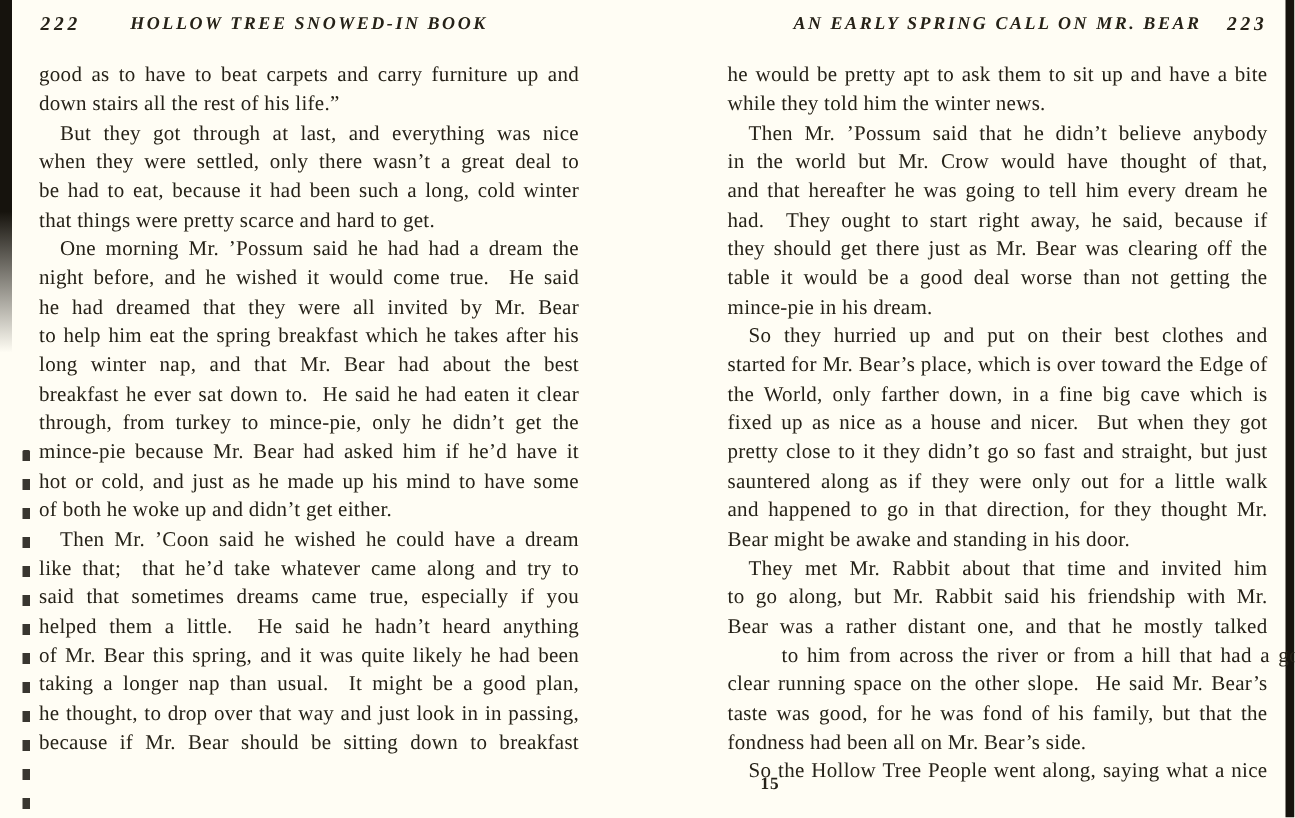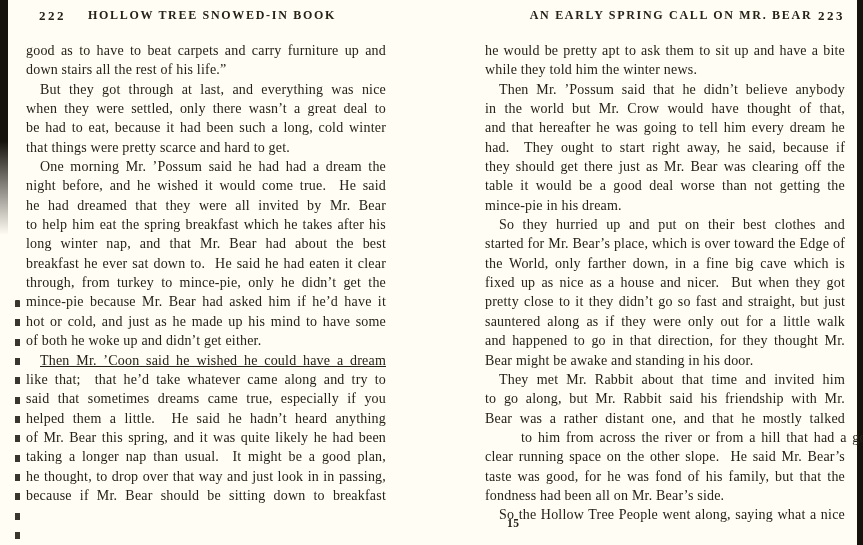--- a/index.html
+++ b/index.html
@@ -6,22 +6,22 @@
   body{
     width:863px;height:545px;position:relative;overflow:hidden;
     background:var(--paper,#fffdf4);
     color:var(--ink,#262218);
     font-family:"Liberation Serif", serif;
   }
   .page{position:absolute;top:0;height:100%;}
   #left-page{left:26px;width:360px;}
   #right-page{left:485px;width:360px;}
 
-  .running-header{position:absolute;top:8px;left:12px;right:0;height:18px;
-    font-size:12px;font-weight:bold;letter-spacing:1.7px;white-space:nowrap;}
+  .running-header{position:absolute;top:8px;left:0;right:0;height:18px;
+    font-size:12px;font-weight:bold;letter-spacing:1.7px;white-space:nowrap;font-style:italic;}
   .head-title{display:block;text-align:center;}
   .folio{position:absolute;top:0;font-size:13px;letter-spacing:2.5px;}
   .folio-left{left:1px;}
   .folio-right{right:0;}
 
   .page-text{position:absolute;top:41px;left:0;right:0;}
   .ln{height:19.35px;line-height:19.35px;font-size:14px;letter-spacing:0.2px;white-space:pre;}
   .ln span{white-space:pre;display:inline-block;}
   .indent{padding-left:14px;}
 
@@ -55,21 +55,21 @@
     <div class="ln fill indent"><span style="word-spacing: 2.74688px;">One morning Mr. ’Possum said he had had a dream the</span></div>
     <div class="ln fill"><span style="word-spacing: 2.90341px;">night before, and he wished it would come true.  He said</span></div>
     <div class="ln fill"><span style="word-spacing: 4.73281px;">he had dreamed that they were all invited by Mr. Bear</span></div>
     <div class="ln fill"><span style="word-spacing: 1.32955px;">to help him eat the spring breakfast which he takes after his</span></div>
     <div class="ln fill"><span style="word-spacing: 5.15781px;">long winter nap, and that Mr. Bear had about the best</span></div>
     <div class="ln fill"><span style="word-spacing: 1.21755px;">breakfast he ever sat down to.  He said he had eaten it clear</span></div>
     <div class="ln fill"><span style="word-spacing: 3.46701px;">through, from turkey to mince-pie, only he didn’t get the</span></div>
     <div class="ln fill"><span style="word-spacing: 2.575px;">mince-pie because Mr. Bear had asked him if he’d have it</span></div>
     <div class="ln fill"><span style="word-spacing: 1.87019px;">hot or cold, and just as he made up his mind to have some</span></div>
     <div class="ln"><span>of both he woke up and didn’t get either.</span></div>
-    <div class="ln fill indent"><span style="word-spacing: 2.98281px; text-decoration: underline;">Then Mr. ’Coon said he wished he could have a dream</span></div>
+    <div class="ln fill indent"><span style="word-spacing: 2.98281px;">Then Mr. ’Coon said he wished he could have a dream</span></div>
     <div class="ln fill"><span style="word-spacing: 3.3125px;">like that;  that he’d take whatever came along and try to</span></div>
     <div class="ln fill"><span style="word-spacing: 4.60156px;">said that sometimes dreams came true, especially if you</span></div>
     <div class="ln fill"><span style="word-spacing: 4.5625px;">helped them a little.  He said he hadn’t heard anything</span></div>
     <div class="ln fill"><span style="word-spacing: 1.65365px;">of Mr. Bear this spring, and it was quite likely he had been</span></div>
     <div class="ln fill"><span style="word-spacing: 3px;">taking a longer nap than usual.  It might be a good plan,</span></div>
     <div class="ln fill"><span style="word-spacing: 0.645833px;">he thought, to drop over that way and just look in in passing,</span></div>
     <div class="ln fill"><span style="word-spacing: 4.39062px;">because if Mr. Bear should be sitting down to breakfast</span></div>
   </div>
 </div>
 

